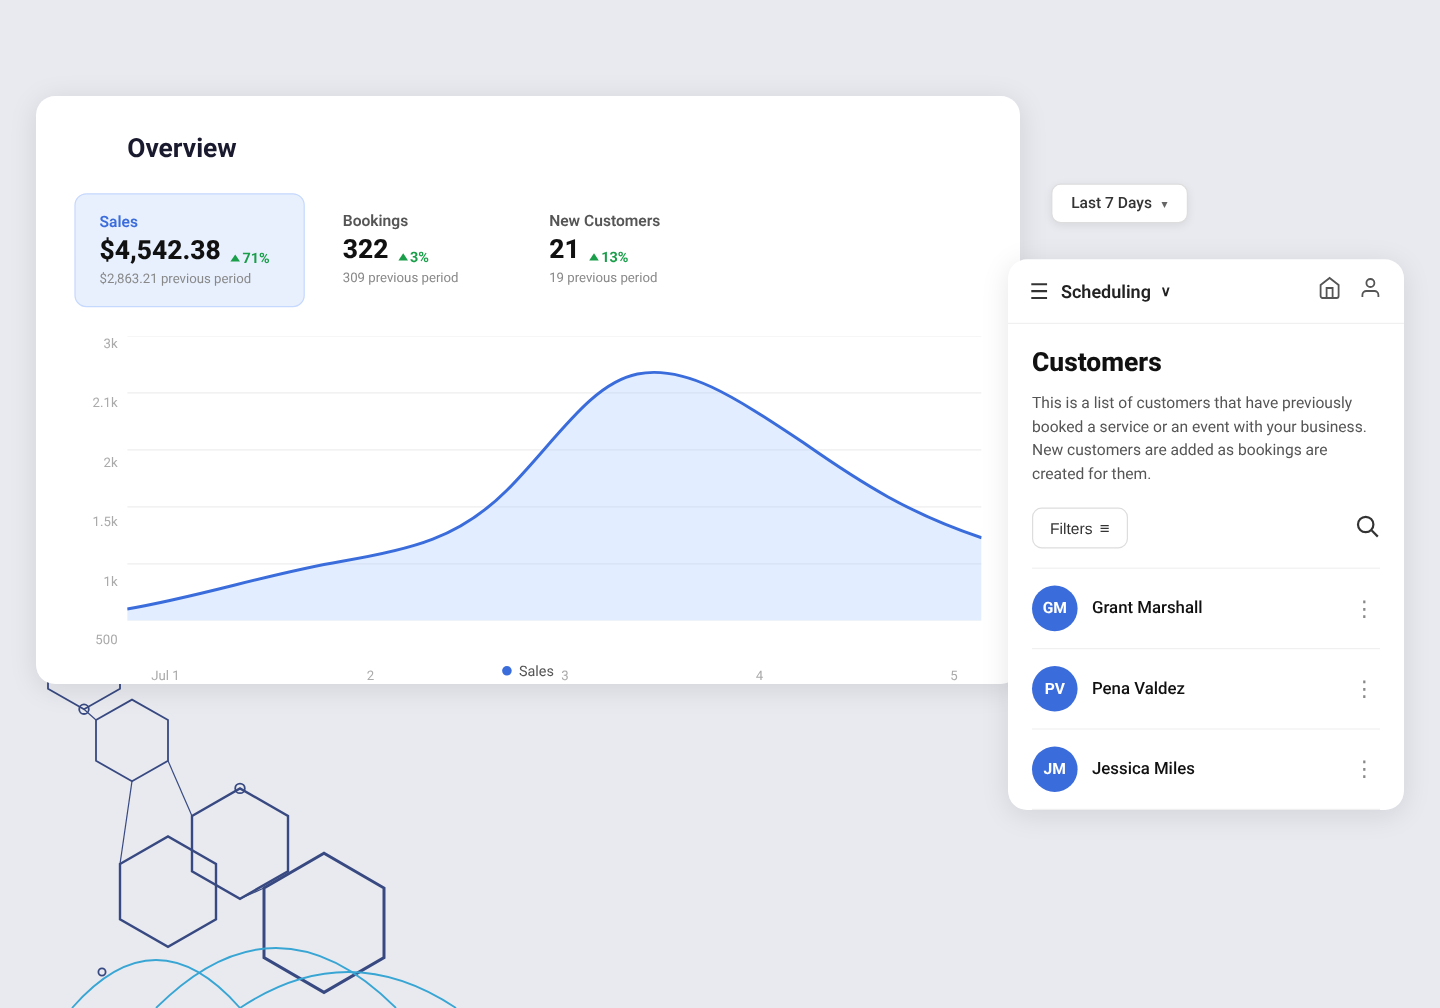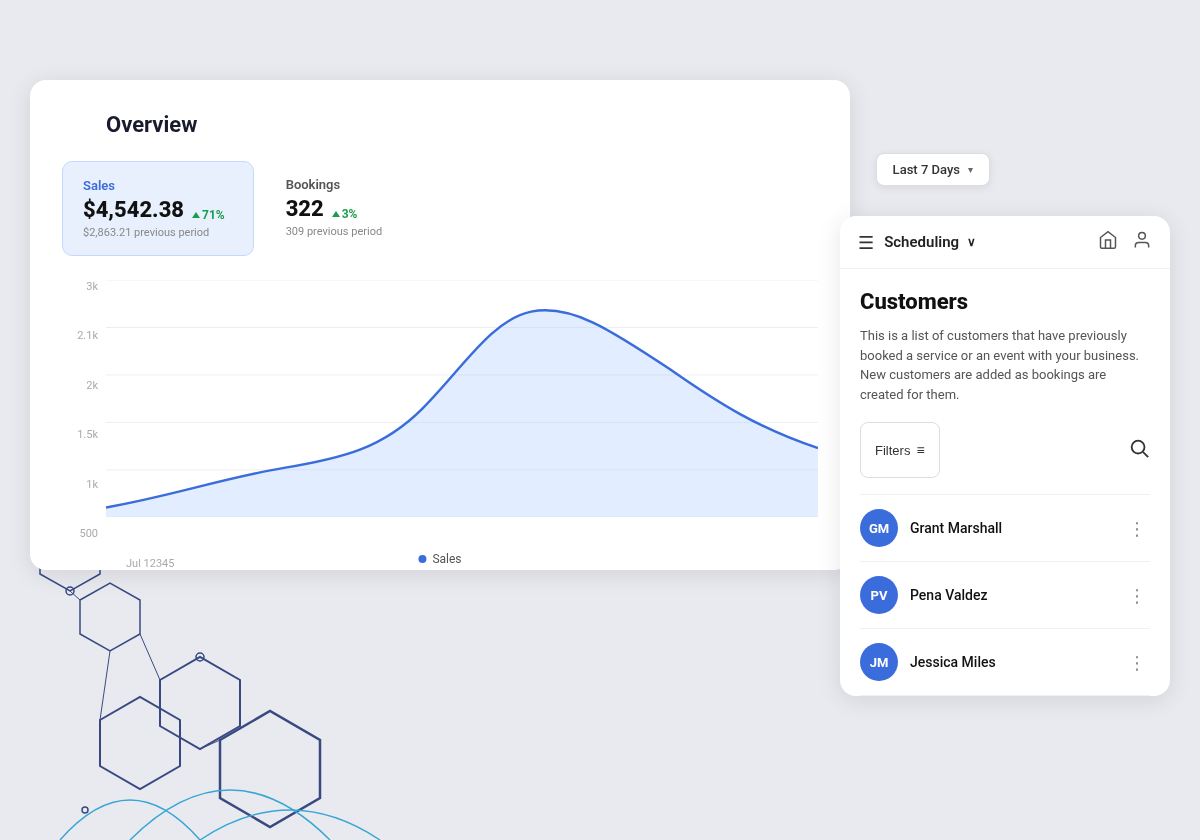--- a/index.html
+++ b/index.html
@@ -143,21 +143,21 @@
       right: 0;
       bottom: 30px;
     }
 
     .chart-x-labels {
       position: absolute;
       left: 44px;
       bottom: 0;
       right: 0;
       display: flex;
-      justify-content: flex-start;
+      justify-content: space-between;
       padding: 0 20px;
     }
 
     .chart-x-label {
       font-size: 11px;
       color: #aaa;
     }
 
     .chart-legend {
       position: absolute;
@@ -283,21 +283,21 @@
       justify-content: space-between;
       margin-bottom: 16px;
     }
 
     .filters-btn {
       display: flex;
       align-items: center;
       gap: 6px;
       border: 1px solid #ddd;
       border-radius: 8px;
-      padding: 19px 14px;
+      padding: 8px 14px;
       font-size: 13px;
       font-weight: 500;
       color: #333;
       cursor: pointer;
       background: #fff;
     }
 
     .filter-icon {
       font-size: 14px;
     }
@@ -413,20 +413,31 @@
       <div class="metric-value-row">
         <span class="metric-value">322</span>
         <span class="metric-badge">
           <span class="arrow-up"></span>
           <span>3%</span>
         </span>
       </div>
       <div class="metric-sub">309 previous period</div>
     </div>
 
+    <div class="metric-item">
+      <div class="metric-label">New Customers</div>
+      <div class="metric-value-row">
+        <span class="metric-value">21</span>
+        <span class="metric-badge">
+          <span class="arrow-up"></span>
+          <span>13%</span>
+        </span>
+      </div>
+      <div class="metric-sub">19 previous period</div>
+    </div>
   </div>
 
   <div class="chart-container">
 
     <div class="chart-y-labels">
       <span class="chart-y-label">3k</span>
       <span class="chart-y-label">2.1k</span>
       <span class="chart-y-label">2k</span>
       <span class="chart-y-label">1.5k</span>
       <span class="chart-y-label">1k</span>

